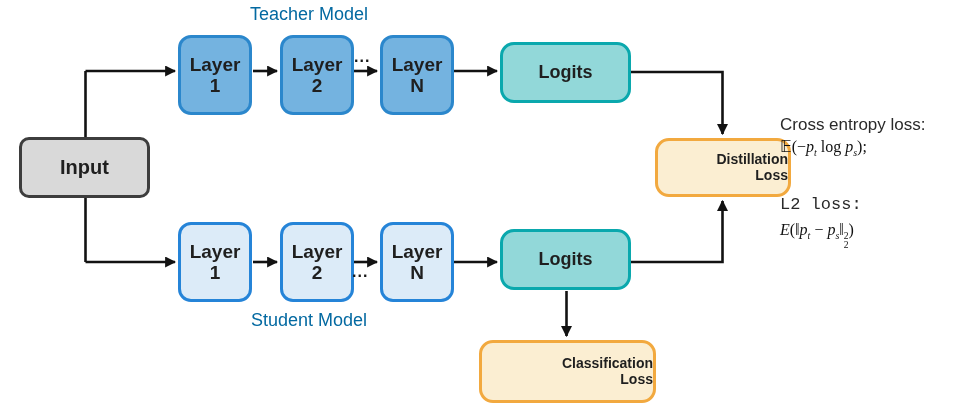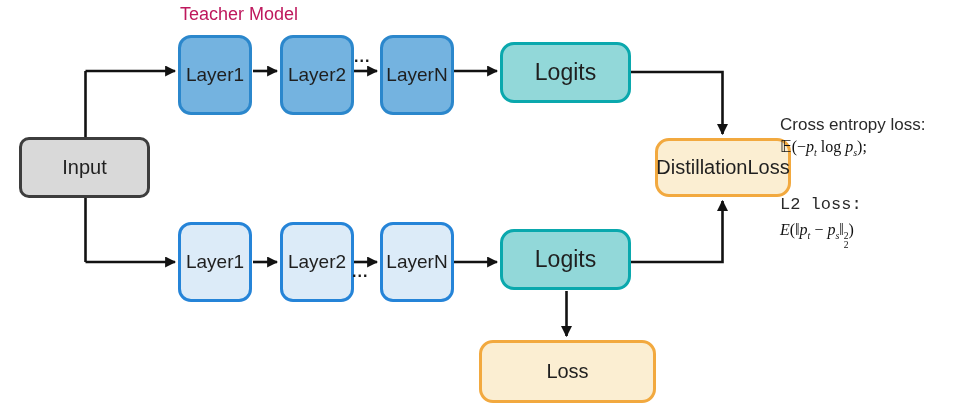--- a/index.html
+++ b/index.html
@@ -6,52 +6,52 @@
   .canvas{
     position:relative;width:974px;height:414px;background:#ffffff;overflow:hidden;
     font-family:"Liberation Sans",sans-serif;color:#1f1f1f;
   }
   .connectors{position:absolute;left:0;top:0;z-index:1;}
   .connectors path{stroke:var(--arrow,#121212);stroke-width:2.6;fill:none;}
   .connectors .head{fill:var(--arrow,#121212);stroke:none;}
 
   .node{
     position:absolute;z-index:2;box-sizing:border-box;
-    display:flex;flex-direction:row;align-items:center;justify-content:center;
-    text-align:center;line-height:1.12;border-style:solid;border-width:3px;
+    display:flex;flex-direction:column;align-items:center;justify-content:center;
+    text-align:center;line-height:1.12;border-style:solid;border-width:3px;font-weight:bold;
   }
   .node-input{
     left:19px;top:137px;width:131px;height:61px;border-radius:10px;
     background:var(--input-fill,#d9d9d9);border-color:var(--input-border,#3d3d3d);
     font-size:20px;
   }
   .t-layer{
     top:35px;width:74px;height:80px;border-radius:13px;font-size:19px;
     background:var(--teacher-layer-fill,#74b3e0);border-color:var(--teacher-layer-border,#2b87cc);
   }
   .s-layer{
     top:222px;width:74px;height:80px;border-radius:13px;font-size:19px;
     background:var(--student-layer-fill,#dcebf8);border-color:var(--student-layer-border,#2584d8);
   }
   .pos-l1{left:178px;} .pos-l2{left:280px;} .pos-ln{left:380px;}
   .node-logits{
-    left:500px;width:131px;height:61px;border-radius:14px;font-size:23px;
+    left:500px;width:131px;height:61px;border-radius:14px;font-size:18px;
     background:var(--logits-fill,#92d8d9);border-color:var(--logits-border,#0aa8ad);
   }
   .t-logits{top:42px;} .s-logits{top:229px;}
   .loss{
-    border-radius:14px;font-size:20px;
-    background:var(--loss-fill,#fbeed2);border-color:var(--loss-border,#f2a93f);
+    border-radius:14px;font-size:14px;
+    background:var(--loss-fill,#fbeed2);border-color:var(--loss-border,#f2a93f);align-items:flex-end;
   }
   .node-distill{left:655px;top:138px;width:136px;height:59px;}
   .node-classif{left:479px;top:340px;width:177px;height:63px;}
 
   .grouplabel{
-    position:absolute;z-index:2;left:180px;width:270px;
-    font-size:18px;color:#be185d;
+    position:absolute;z-index:2;left:174px;width:270px;text-align:center;
+    font-size:18px;color:#0369a1;
   }
   .lbl-teacher{top:4px;} .lbl-student{top:310px;}
 
   .dots{
     position:absolute;z-index:2;font-size:16px;font-weight:700;letter-spacing:1px;
     color:#161616;line-height:1;
   }
   .dots-teacher{left:354px;top:49px;}
   .dots-student{left:352px;top:264px;}
 
@@ -91,20 +91,21 @@
     <path d="M453,71 H497" marker-end="url(#ah)"></path>
     <path d="M253,262 H277" marker-end="url(#ah)"></path>
     <path d="M353,262 H377" marker-end="url(#ah)"></path>
     <path d="M453,262 H497" marker-end="url(#ah)"></path>
     <path d="M631,72 H722.5 V134" marker-end="url(#ah)"></path>
     <path d="M631,262 H722.5 V201" marker-end="url(#ah)"></path>
     <path d="M566.5,291 V336" marker-end="url(#ah)"></path>
   </svg>
 
   <div class="grouplabel lbl-teacher">Teacher Model</div>
+  <div class="grouplabel lbl-student">Student Model</div>
 
   <div class="node node-input">
     <span>Input</span>
   </div>
 
   <div class="node t-layer pos-l1">
     <span>Layer</span>
     <span>1</span>
   </div>
   <div class="node t-layer pos-l2">
@@ -136,20 +137,21 @@
   </div>
   <div class="node node-logits s-logits">
     <span>Logits</span>
   </div>
 
   <div class="node loss node-distill">
     <span>Distillation</span>
     <span>Loss</span>
   </div>
   <div class="node loss node-classif">
+    <span>Classification</span>
     <span>Loss</span>
   </div>
 
   <div class="sidetext side-label ce-label">Cross entropy loss:</div>
 
   <div class="sidetext formula ce-formula"><span class="bb">𝔼</span><span>(−</span><span class="it">p</span><sub>t</sub><span> log </span><span class="it">p</span><sub>s</sub><span>);</span></div>
 
   <div class="sidetext side-label l2-label">L2 loss:</div>
 
   <div class="sidetext formula l2-formula"><span class="it">E</span><span>(</span><span>‖</span><span class="it">p</span><sub>t</sub><span> − </span><span class="it">p</span><sub>s</sub><span>‖</span><span class="stack">

